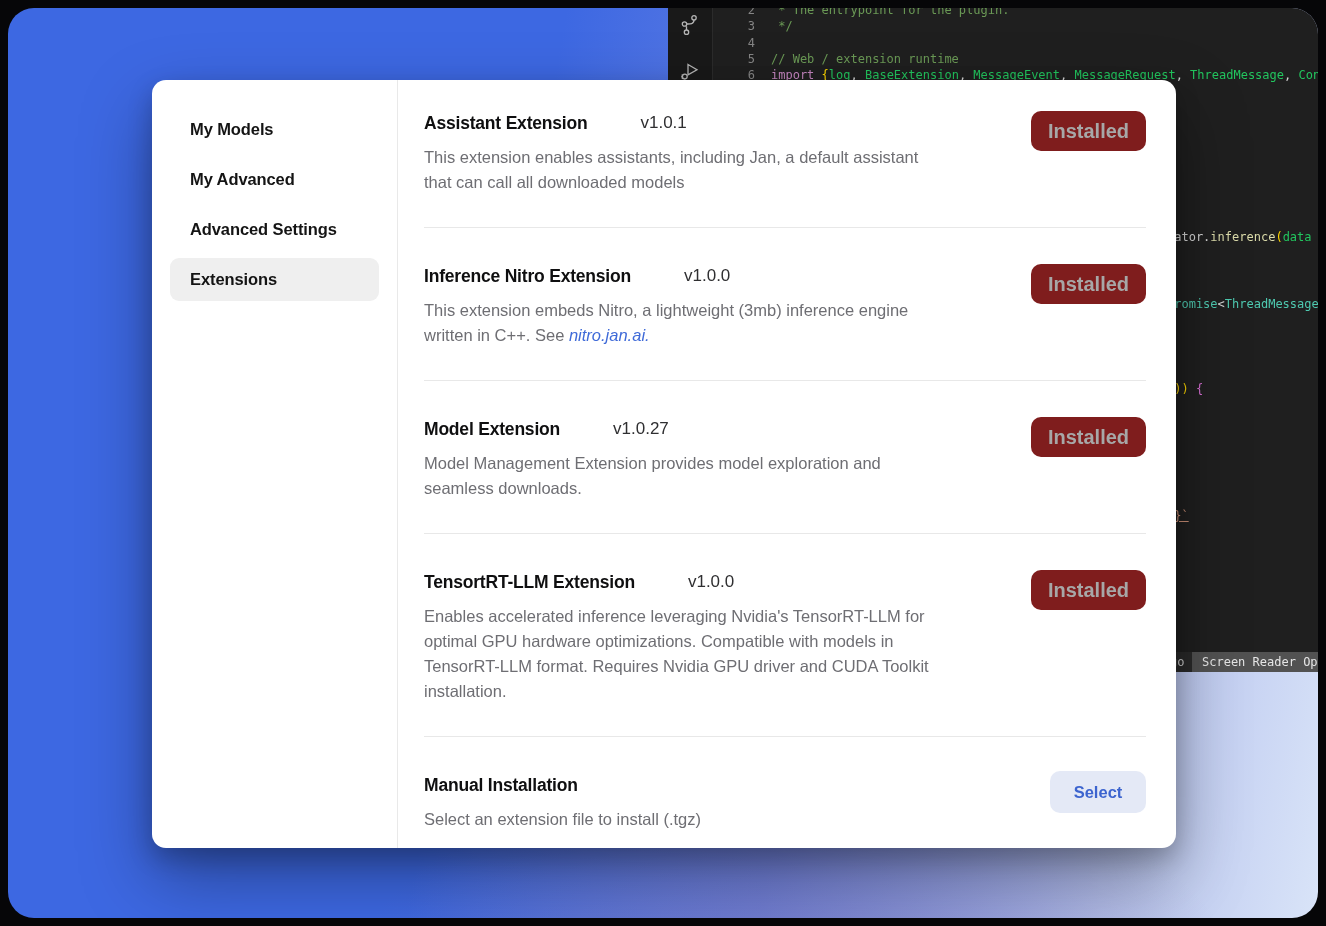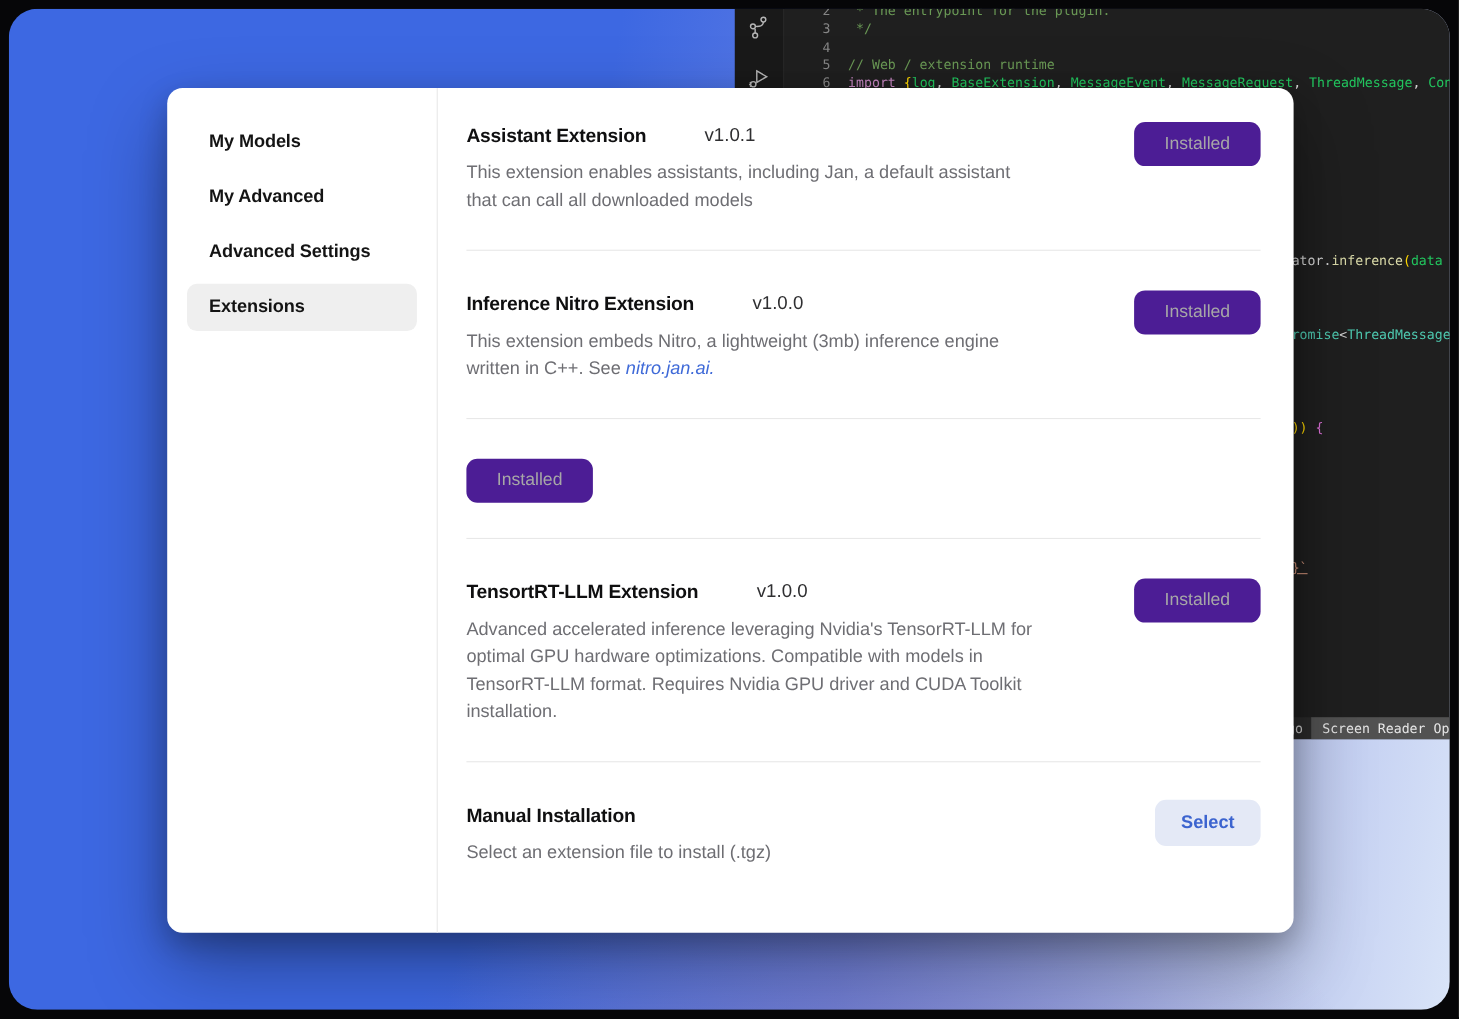--- a/index.html
+++ b/index.html
@@ -42,21 +42,21 @@
   .ext-row.first{padding-top:31px;}
   .ext-row.last{border-bottom:none;}
   .ext-title-line{display:flex;align-items:flex-start;line-height:24px;gap:43px;}
   .ext-name{font-size:17.5px;font-weight:700;color:#0f0f10;letter-spacing:-0.2px;}
   .ext-version{font-size:17px;font-weight:400;color:#2f2f31;margin-left:10px;}
   .ext-desc{margin-top:10px;font-size:16.5px;line-height:25px;color:#6e6e73;}
   .dline{display:block;}
   .dline .dseg{display:inline;}
   .link{color:#3f6ad8;text-decoration:none;cursor:pointer;font-style:italic;}
   .btn{border:none;border-radius:10px;font-family:"Liberation Sans",sans-serif;cursor:pointer;}
-  .btn-installed{width:115px;height:40px;background:#4c1d95;color:#a7a7a7;font-size:16px;font-weight:400;margin-top:0;}
+  .btn-installed{width:115px;height:40px;background:#7f1d1d;color:#a7a7a7;font-size:20px;font-weight:700;margin-top:0;}
   .btn-select{width:96px;height:42px;background:#e4e9f6;color:#3c64cf;font-size:16.5px;font-weight:700;margin-top:-2px;}
 </style>
 </head>
 <body>
 
 <div class="stage">
   <div class="app-window">
 
     <div class="editor">
       <div class="activity-bar">
@@ -141,31 +141,41 @@
             </div>
             <div class="ext-desc">
               <span class="dline">This extension embeds Nitro, a lightweight (3mb) inference engine</span>
               <span class="dline"><span class="dseg">written in C++. See </span><a class="link">nitro.jan.ai.</a></span>
             </div>
           </div>
           <button class="btn btn-installed">Installed</button>
         </div>
 
         <div class="ext-row">
+          <div class="ext-info">
+            <div class="ext-title-line">
+              <span class="ext-name">Model Extension</span>
+              <span class="ext-version">v1.0.27</span>
+            </div>
+            <div class="ext-desc">
+              <span class="dline">Model Management Extension provides model exploration and</span>
+              <span class="dline">seamless downloads.</span>
+            </div>
+          </div>
           <button class="btn btn-installed">Installed</button>
         </div>
 
         <div class="ext-row">
           <div class="ext-info">
             <div class="ext-title-line">
               <span class="ext-name">TensortRT-LLM Extension</span>
               <span class="ext-version">v1.0.0</span>
             </div>
             <div class="ext-desc">
-              <span class="dline">Advanced accelerated inference leveraging Nvidia's TensorRT-LLM for</span>
+              <span class="dline">Enables accelerated inference leveraging Nvidia's TensorRT-LLM for</span>
               <span class="dline">optimal GPU hardware optimizations. Compatible with models in</span>
               <span class="dline">TensorRT-LLM format. Requires Nvidia GPU driver and CUDA Toolkit</span>
               <span class="dline">installation.</span>
             </div>
           </div>
           <button class="btn btn-installed">Installed</button>
         </div>
 
         <div class="ext-row last">
           <div class="ext-info">

